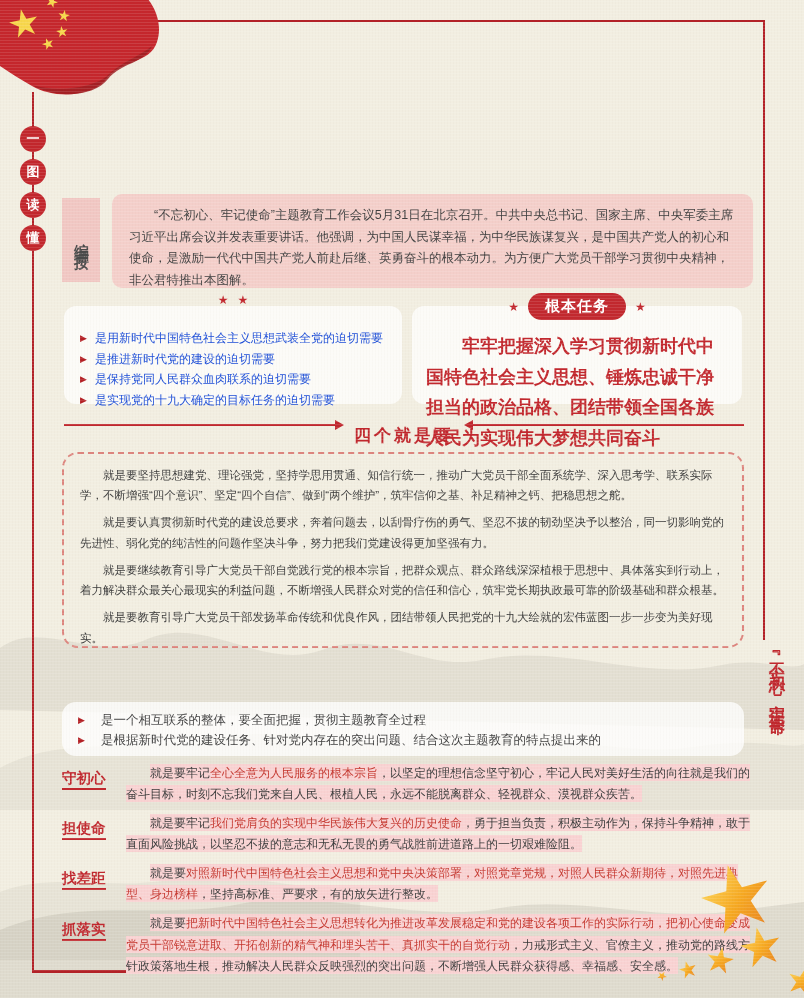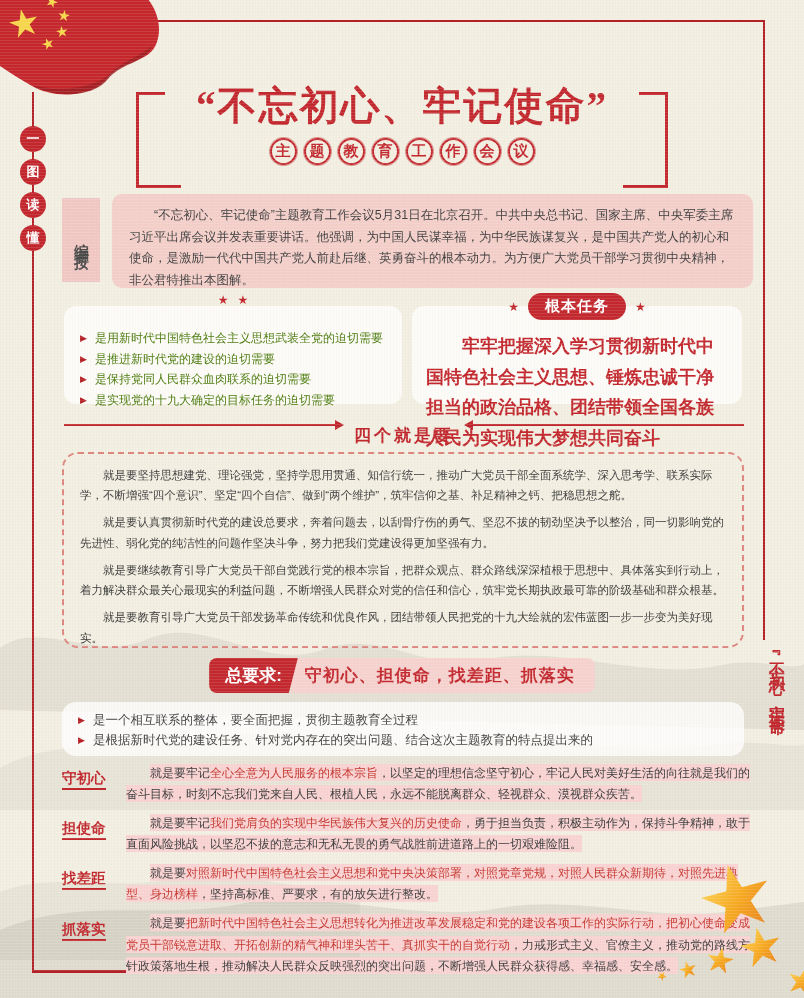--- a/index.html
+++ b/index.html
@@ -76,21 +76,21 @@
     display:flex; align-items:center; justify-content:center; gap:9px;
   }
   .badge-star{ color:#c2282e; font-size:12px;}
   .badge-pill{
     background:#c2282e; color:#fff; font-weight:bold; font-size:15px;
     padding:4px 17px; border-radius:999px; letter-spacing:1px; white-space:nowrap;
   }
   .sig-list{ padding:24px 8px 0 16px; list-style:none;}
   .sig-list li{ display:flex; align-items:flex-start; margin-bottom:3.5px;}
   .tri{ color:#b42025; font-size:9px; margin:3px 8px 0 0; flex:none;}
-  .sig-text{ font-size:12px; color:#4d7c0f; font-weight:500;}
+  .sig-text{ font-size:12px; color:#1d4ed8; font-weight:500;}
   .task-text{ padding:25px 14px 0 14px; font-size:18px; font-weight:bold; color:#c2282e; line-height:1.7; text-indent:2em;}
 
   
   .fm-header{ left:64px; top:424px; width:680px; display:flex; align-items:flex-start; gap:12px; z-index:3;}
   .fm-line{ flex:1; height:2px; background:#c0272d; position:relative;}
   .fm-line.l::after{ content:""; position:absolute; right:-2px; top:-4px; border-left:9px solid #c0272d; border-top:5px solid transparent; border-bottom:5px solid transparent;}
   .fm-line.r::before{ content:""; position:absolute; left:-2px; top:-4px; border-right:9px solid #c0272d; border-top:5px solid transparent; border-bottom:5px solid transparent;}
   .fm-title{ color:#c0272d; font-weight:bold; font-size:17px; letter-spacing:3px; white-space:nowrap;}
   .fm-box{
     left:62px; top:452px; width:682px; height:196px;
@@ -107,21 +107,21 @@
   }
   .gr-value{
     background:#f6d2ce; color:#c2282e; font-weight:bold; font-size:17px;
     padding:6px 20px 6px 14px; border-radius:0 8px 8px 0; margin-left:-7px; letter-spacing:1px;
   }
   .gr-notes{
     left:62px; top:702px; width:682px; height:54px; background:rgba(255,255,255,.78);
     border-radius:14px; padding:10px 16px; z-index:3; list-style:none;
   }
   .gr-notes li{ display:flex; align-items:flex-start; margin-bottom:3px;}
-  .note-text{ font-size:12.5px; color:#3f3f3f;}
+  .note-text{ font-size:12.5px; color:#3f3f3f;margin-left:8px;}
 
   
   .actions{ left:62px; top:762px; width:692px; z-index:3;}
   .action-row{ display:flex; margin-bottom:7px;}
   .action-label{
     width:64px; flex:none; color:#c0272d; font-weight:bold; font-size:14.5px; padding-top:7px;
   }
   .action-label span{ border-bottom:2px solid #c0272d; padding-bottom:2px;}
   .action-text{ flex:1; font-size:12px; line-height:1.8; color:#3b3b3b; text-indent:2em;}
   .hl{ background:#f9d2d2; padding:1.5px 0; -webkit-box-decoration-break:clone; box-decoration-break:clone;text-align:right;}
@@ -164,35 +164,20 @@
     <use href="#st" fill="#f7d64b" transform="translate(54,52) scale(6) rotate(-20)"></use>
   </svg>
 
   <div class="layer left-ribbon">
     <div class="ribbon-circle">一</div>
     <div class="ribbon-circle">图</div>
     <div class="ribbon-circle">读</div>
     <div class="ribbon-circle">懂</div>
   </div>
 
-  <div class="layer title-block">
-    <div class="bracket l"></div>
-    <div class="bracket r"></div>
-    <div class="main-title">“不忘初心、牢记使命”</div>
-    <div class="subtitle-row">
-      <span class="circled-char">主</span>
-      <span class="circled-char">题</span>
-      <span class="circled-char">教</span>
-      <span class="circled-char">育</span>
-      <span class="circled-char">工</span>
-      <span class="circled-char">作</span>
-      <span class="circled-char">会</span>
-      <span class="circled-char">议</span>
-    </div>
-  </div>
 
   <div class="layer editor-label">编者按</div>
   <div class="layer editor-box">
     <p>“不忘初心、牢记使命”主题教育工作会议5月31日在北京召开。中共中央总书记、国家主席、中央军委主席习近平出席会议并发表重要讲话。他强调，为中国人民谋幸福，为中华民族谋复兴，是中国共产党人的初心和使命，是激励一代代中国共产党人前赴后继、英勇奋斗的根本动力。为方便广大党员干部学习贯彻中央精神，非公君特推出本图解。</p>
   </div>
 
   <div class="layer col-box col-left">
     <div class="badge-row">
       <span class="badge-star">★</span>
       <span class="badge-star">★</span>
@@ -231,24 +216,20 @@
     <div class="fm-title">四个就是要</div>
     <div class="fm-line r"></div>
   </div>
   <div class="layer fm-box">
     <p>就是要坚持思想建党、理论强党，坚持学思用贯通、知信行统一，推动广大党员干部全面系统学、深入思考学、联系实际学，不断增强“四个意识”、坚定“四个自信”、做到“两个维护”，筑牢信仰之基、补足精神之钙、把稳思想之舵。</p>
     <p>就是要认真贯彻新时代党的建设总要求，奔着问题去，以刮骨疗伤的勇气、坚忍不拔的韧劲坚决予以整治，同一切影响党的先进性、弱化党的纯洁性的问题作坚决斗争，努力把我们党建设得更加坚强有力。</p>
     <p>就是要继续教育引导广大党员干部自觉践行党的根本宗旨，把群众观点、群众路线深深植根于思想中、具体落实到行动上，着力解决群众最关心最现实的利益问题，不断增强人民群众对党的信任和信心，筑牢党长期执政最可靠的阶级基础和群众根基。</p>
     <p>就是要教育引导广大党员干部发扬革命传统和优良作风，团结带领人民把党的十九大绘就的宏伟蓝图一步一步变为美好现实。</p>
   </div>
 
-  <div class="layer gr-row">
-    <span class="gr-label">总要求:</span>
-    <span class="gr-value">守初心、担使命，找差距、抓落实</span>
-  </div>
   <ul class="layer gr-notes">
     <li>
         <span class="tri">▶</span>
         <span class="note-text">是一个相互联系的整体，要全面把握，贯彻主题教育全过程</span>
       </li>
     <li>
         <span class="tri">▶</span>
         <span class="note-text">是根据新时代党的建设任务、针对党内存在的突出问题、结合这次主题教育的特点提出来的</span>
       </li>
   </ul>

